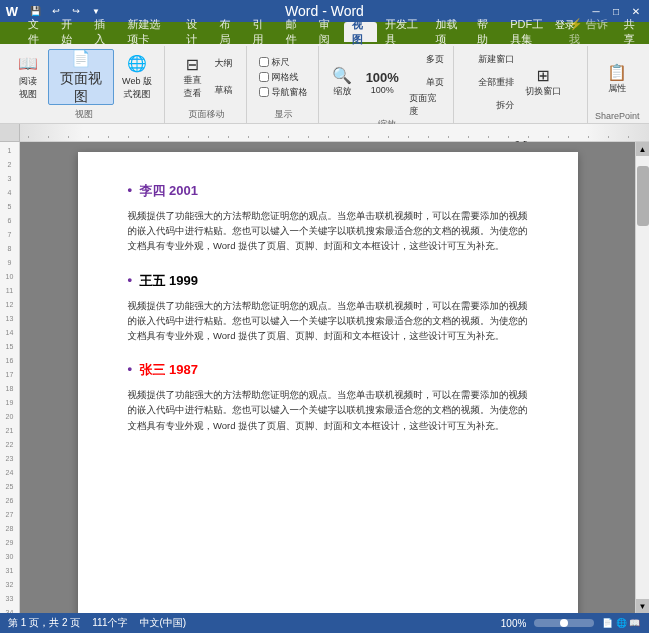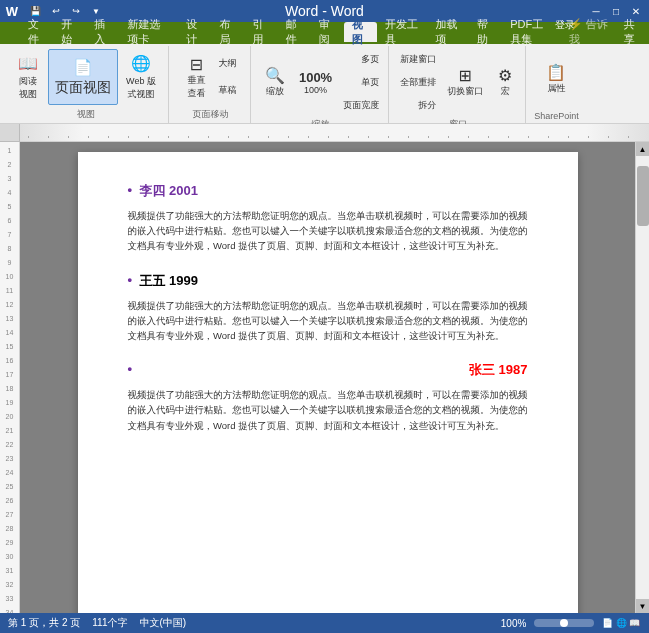--- a/index.html
+++ b/index.html
@@ -263,20 +263,37 @@
           <span style="font-size:9px;">大纲</span>
         </div>
         <div class="ribbon-btn-small" style="height:26px;">
           <span style="font-size:9px;">草稿</span>
         </div>
       </div>
     </div>
     <div class="ribbon-group-label">页面移动</div>
   </div>
 
+  <div class="ribbon-group" style="min-width:70px;">
+    <div class="ribbon-group-buttons" style="flex-direction:column; align-items:flex-start; justify-content:center; gap:2px;">
+      <label class="ribbon-checkbox">
+        <input type="checkbox" style="">
+        <span>标尺</span>
+      </label>
+      <label class="ribbon-checkbox">
+        <input type="checkbox" style="">
+        <span>网格线</span>
+      </label>
+      <label class="ribbon-checkbox">
+        <input type="checkbox" style="">
+        <span>导航窗格</span>
+      </label>
+    </div>
+    <div class="ribbon-group-label">显示</div>
+  </div>
 
   <div class="ribbon-group" style="min-width:100px;">
     <div class="ribbon-group-buttons" style="gap:2px;">
       <div class="view-btn-large" style="min-width:30px;">
         <div style="font-size:16px;">🔍</div>
         <div style="font-size:9px;">缩放</div>
       </div>
       <div class="view-btn-large" style="min-width:30px;">
         <div style="font-size:13px; font-weight:bold;">100%</div>
         <div style="font-size:9px;">100%</div>
@@ -387,21 +404,21 @@
         <div class="entry-name" style="color:#7030a0;">李四 2001</div>
         <div class="entry-text">视频提供了功能强大的方法帮助您证明您的观点。当您单击联机视频时，可以在需要添加的视频的嵌入代码中进行粘贴。您也可以键入一个关键字以联机搜索最适合您的文档的视频。为使您的文档具有专业外观，Word 提供了页眉、页脚、封面和文本框设计，这些设计可互为补充。</div>
       </div>
 
       <div class="doc-entry">
         <div class="entry-name" style="color:#000000;">王五 1999</div>
         <div class="entry-text">视频提供了功能强大的方法帮助您证明您的观点。当您单击联机视频时，可以在需要添加的视频的嵌入代码中进行粘贴。您也可以键入一个关键字以联机搜索最适合您的文档的视频。为使您的文档具有专业外观，Word 提供了页眉、页脚、封面和文本框设计，这些设计可互为补充。</div>
       </div>
 
       <div class="doc-entry">
-        <div class="entry-name" style="color:#ff0000;text-align:right;">张三 1987</div>
+        <div class="entry-name" style="color:#ff0000;">张三 1987</div>
         <div class="entry-text">视频提供了功能强大的方法帮助您证明您的观点。当您单击联机视频时，可以在需要添加的视频的嵌入代码中进行粘贴。您也可以键入一个关键字以联机搜索最适合您的文档的视频。为使您的文档具有专业外观，Word 提供了页眉、页脚、封面和文本框设计，这些设计可互为补充。</div>
       </div>
 
     </div>
   </div>
 
   <div style="width:14px; background:#f0f0f0; border-left:1px solid #d0d0d0; display:flex; flex-direction:column; align-items:center;">
     <div style="width:14px; height:14px; background:#c0c0c0; display:flex; align-items:center; justify-content:center; font-size:8px; cursor:pointer;">▲</div>
     <div style="flex:1; width:14px; position:relative;">
       <div style="position:absolute; top:10px; width:12px; height:60px; background:#b0b0b0; border-radius:3px; left:1px;"></div>

